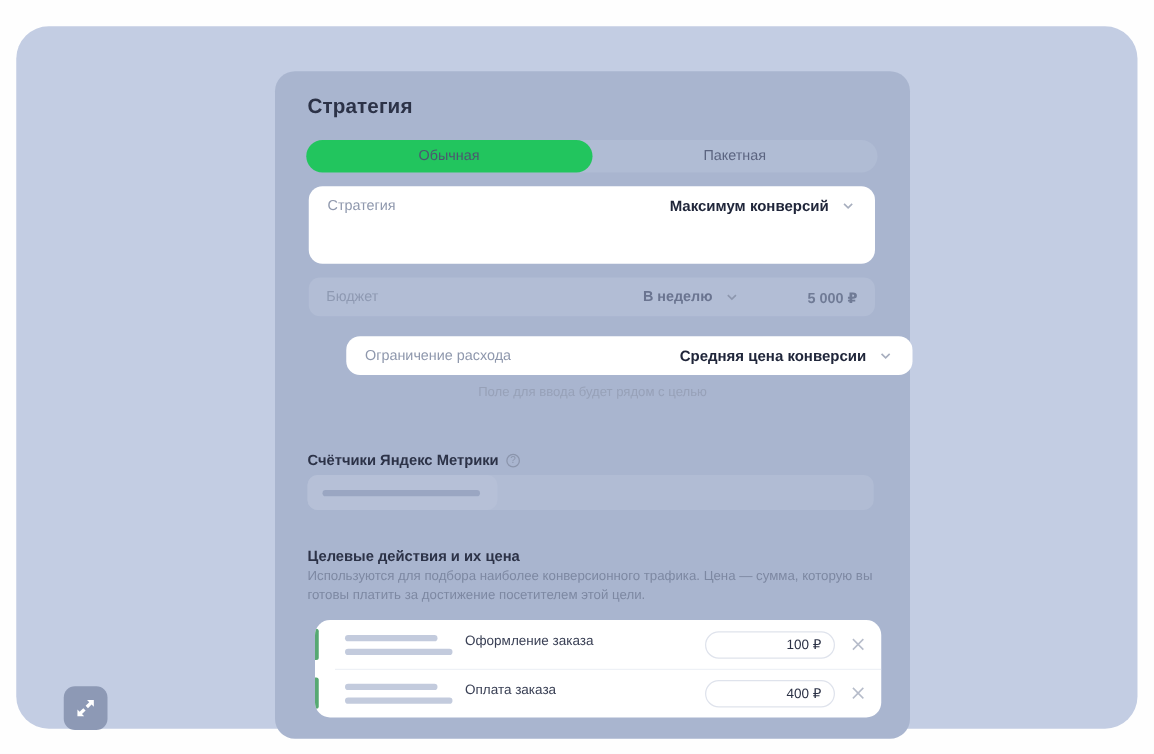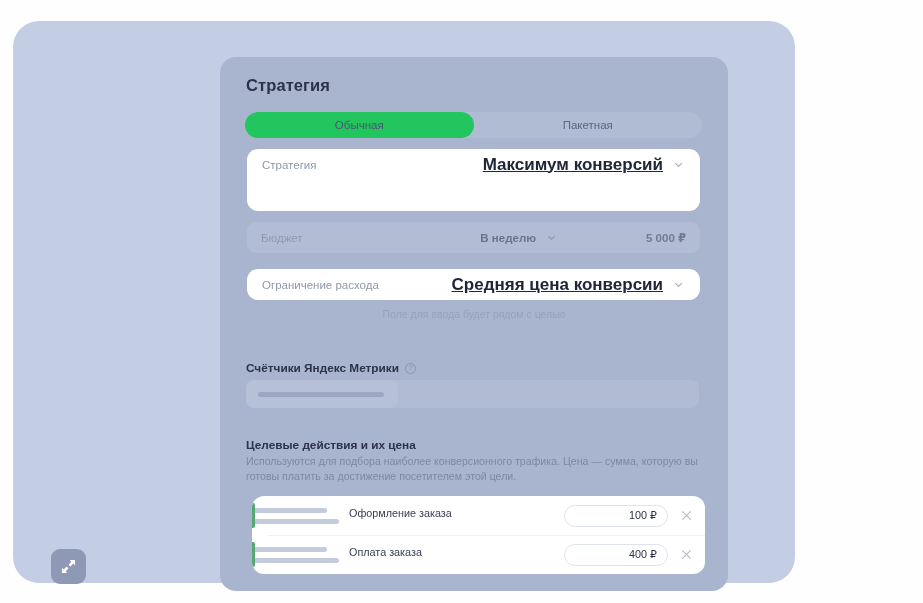--- a/index.html
+++ b/index.html
@@ -8,21 +8,21 @@
     background: #ffffff;
     font-family: "Liberation Sans", "DejaVu Sans", sans-serif;
     overflow: hidden;
   }
   .stage { position: relative; width: 923px; height: 603px; background: #fefefe; }
 
   
   .panel {
     position: absolute;
     left: 13px; top: 21px;
-    width: 782px; height: 562px;
+    width: 897px; height: 562px;
     background: #c3cde3;
     border-radius: 26px;
   }
 
   
   .card {
     position: absolute;
     left: 207px; top: 36px;
     width: 508px; height: 534px;
     background: #a9b5cf;
@@ -65,21 +65,21 @@
   
   .field-group {
     position: absolute;
     left: 27px;
     width: 453px;
     background: #ffffff;
     border-radius: 11px;
     overflow: hidden;
   }
   .fg1 { top: 92px; height: 62px; }
-  .fg3 { top: 212px; height: 31px; }
+  .fg3 { top: 212px; height: 31px; margin-left: 30px; }
 
   .field-row {
     height: 31px;
     display: flex;
     align-items: center;
     padding: 0 15px;
     position: relative;
   }
   .field-row + .field-row::before {
     content: "";
@@ -88,25 +88,24 @@
     height: 1px;
     background: #eceff5;
   }
   .field-label {
     font-size: 11.5px;
     color: #8f98ad;
     flex: 1;
     white-space: nowrap;
   }
   .field-value {
-    font-size: 17px;
+    font-size: 12px;
     color: #20263a;
     font-weight: bold;
     white-space: nowrap;
-    text-decoration: underline;
   }
   .chev {
     width: 13px; height: 13px;
     margin-left: 9px;
     flex: 0 0 auto;
     display: block;
   }
   .chev path { stroke: #a7aebe; stroke-width: 1.4; fill: none; }
 
   
@@ -129,21 +128,21 @@
     font-size: 11.5px;
     color: #6a7490;
     font-weight: bold;
     display: flex; align-items: center;
   }
   .budget-period .chev path { stroke: #8d97ae; }
   .budget-amount {
     font-size: 11.5px;
     color: #707b96;
     font-weight: bold;
-    margin-left: 88px;
+    margin-left: 54px;
     white-space: nowrap;
   }
 
   .hint {
     position: absolute;
     left: 0; right: 0; top: 251px;
     text-align: center;
     font-size: 10.5px;
     color: #97a1b8;
   }
@@ -210,21 +209,21 @@
     width: 453px;
     background: #ffffff;
     border-radius: 12px;
     overflow: hidden;
   }
   .goal-row {
     height: 39px;
     display: flex;
     align-items: center;
     position: relative;
-    padding-left: 1px;
+    padding-left: 24px;
     padding-right: 12px;
   }
   .goal-row + .goal-row::before {
     content: "";
     position: absolute;
     left: 16px; right: 0; top: 0;
     height: 1px;
     background: #eef1f6;
   }
   .goal-accent {

